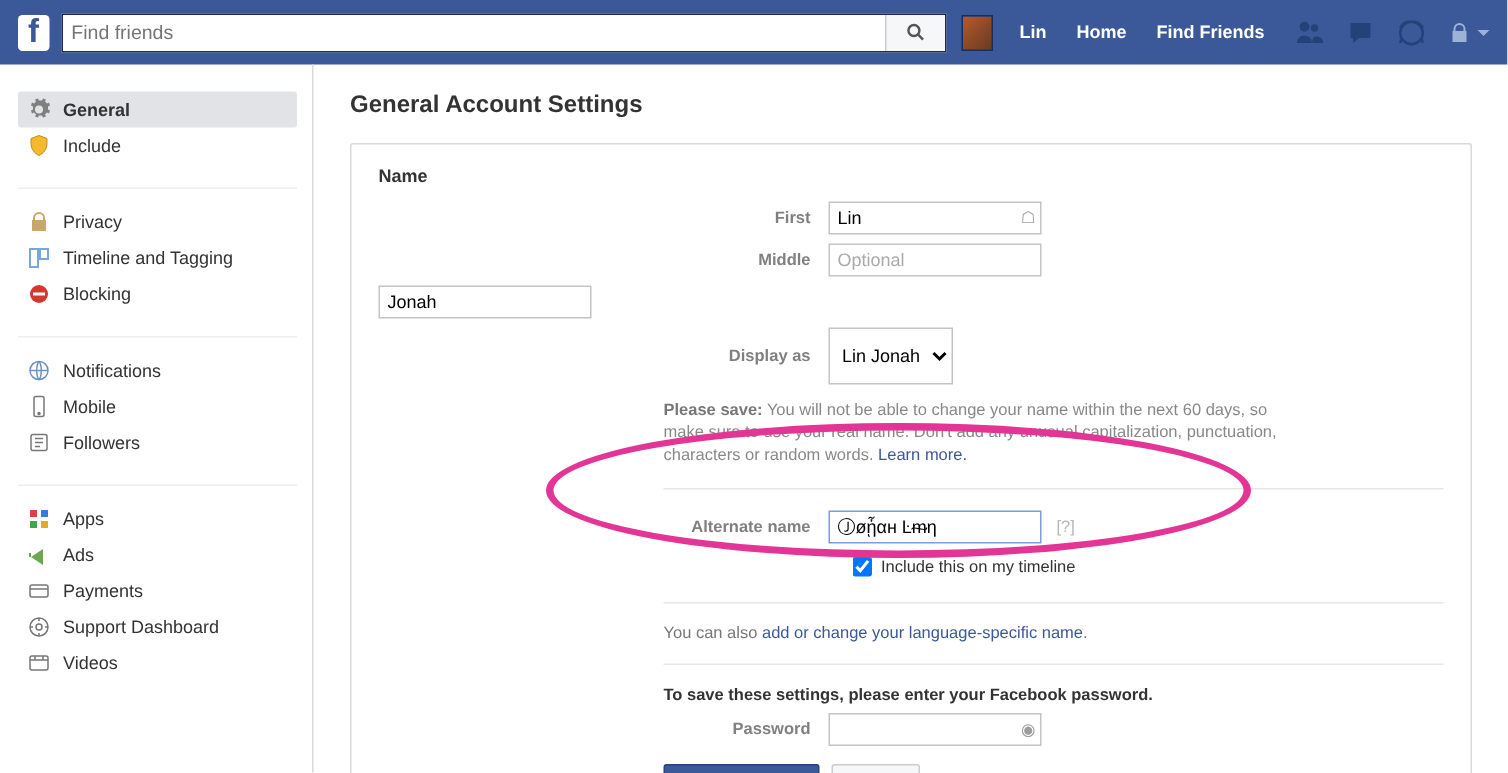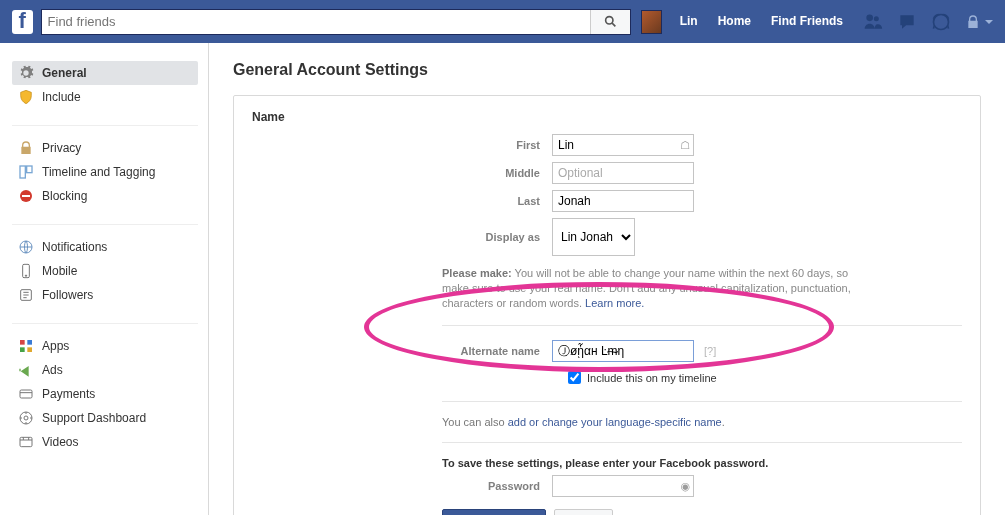--- a/index.html
+++ b/index.html
@@ -453,32 +453,31 @@
         <span class="input-adorn">
           <input class="txt-input" type="text" value="Lin" style="">
           <span class="adorn">☖</span>
         </span>
       </div>
       <div class="row">
         <div class="lbl">Middle</div>
         <input class="txt-input" type="text" placeholder="Optional" style="">
       </div>
       <div class="row">
-        <div class="lbl">Last</div>
         <input class="txt-input" type="text" value="Jonah" style="">
       </div>
       <div class="row">
         <div class="lbl">Display as</div>
         <select class="select-like">
           <option>Lin Jonah</option>
         </select>
       </div>
 
       <div class="note">
-        <b>Please make:</b><span> You will not be able to change your name within the next 60 days, so make sure to use your real name. Don't add any unusual capitalization, punctuation, characters or random words. </span><a class="link">Learn more.</a>
+        <b>Please save:</b><span> You will not be able to change your name within the next 60 days, so make sure to use your real name. Don't add any unusual capitalization, punctuation, characters or random words. </span><a class="link">Learn more.</a>
       </div>
 
       <hr class="sep">
 
       <div class="row">
         <div class="lbl">Alternate name</div>
         <input class="txt-input" type="text" style="border-color: rgb(122, 158, 216);" value="Ⓙøᾖαн Ŀᵯη">
         <span class="help-q">[?]</span>
       </div>
       <div class="chk-row">

